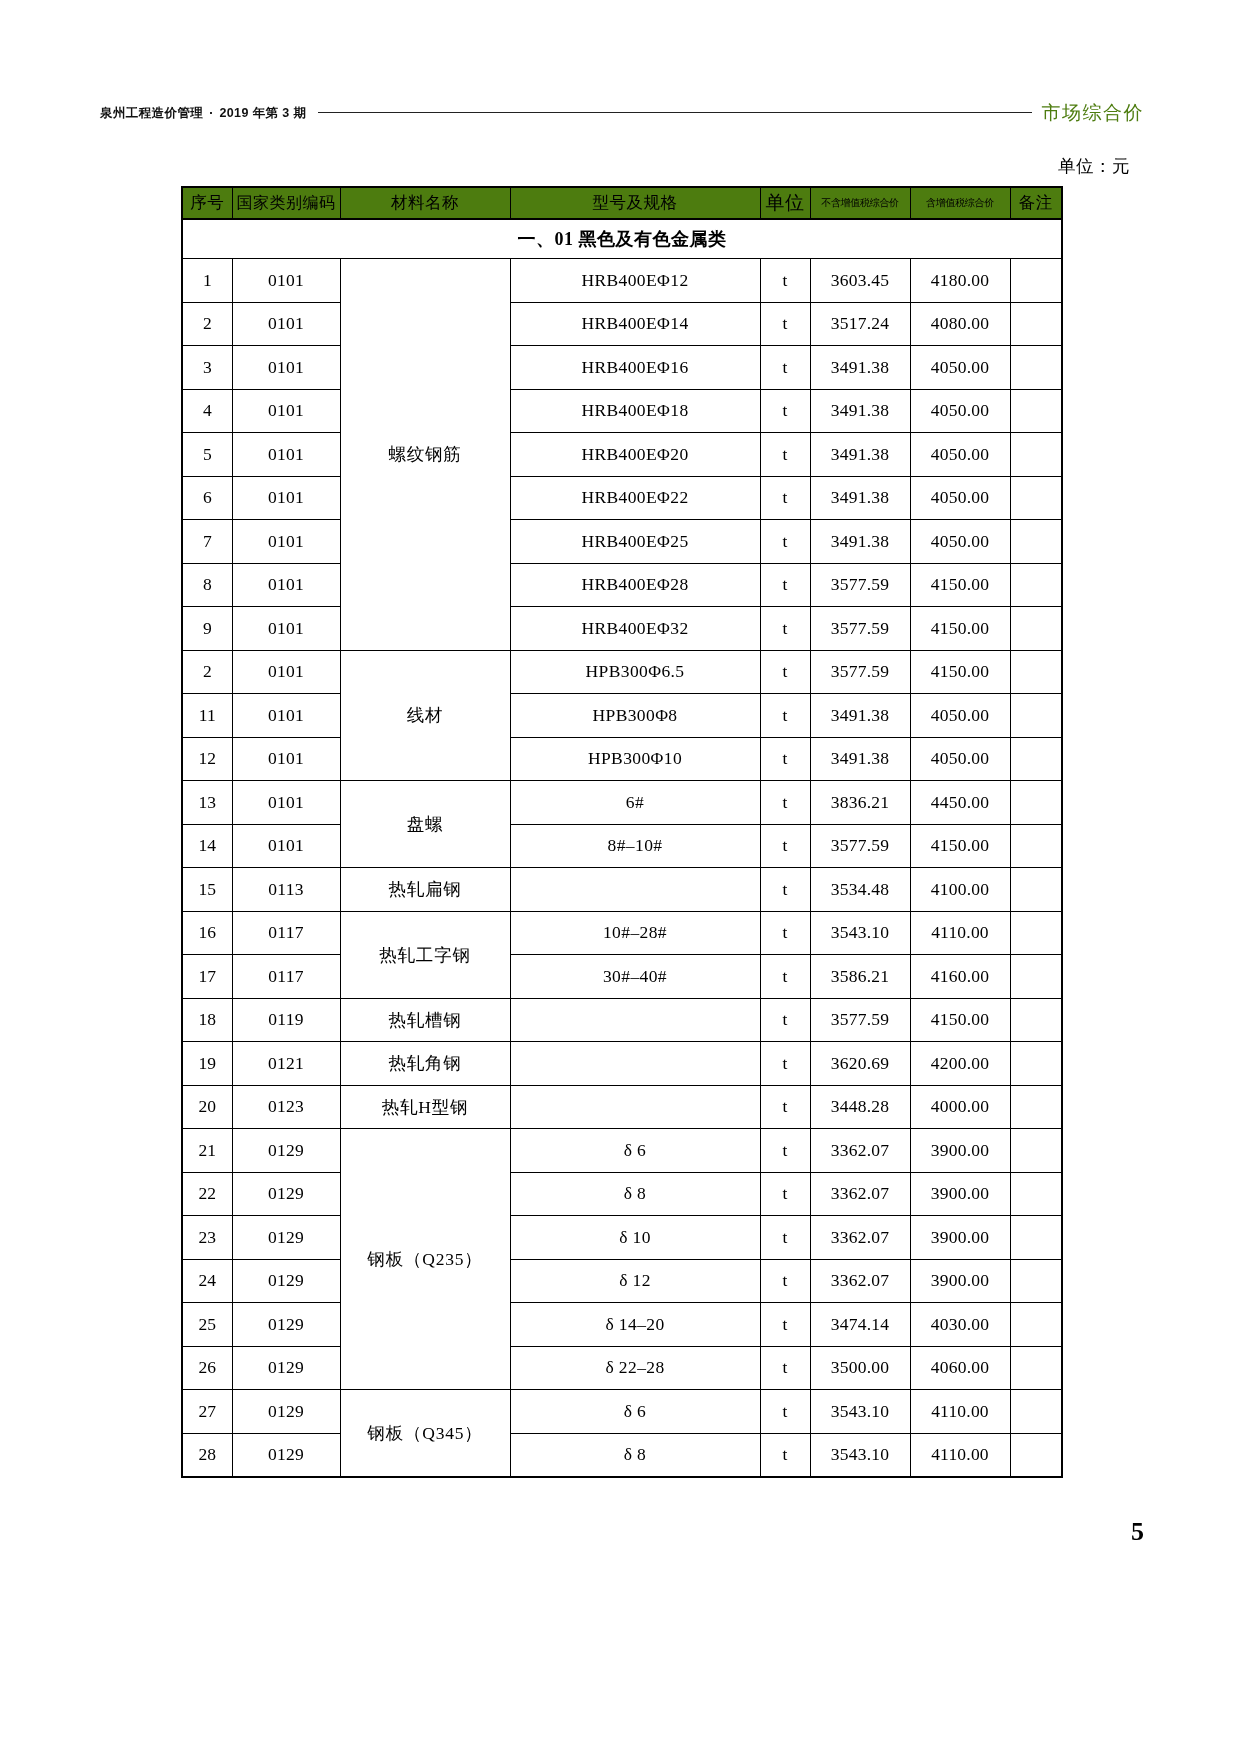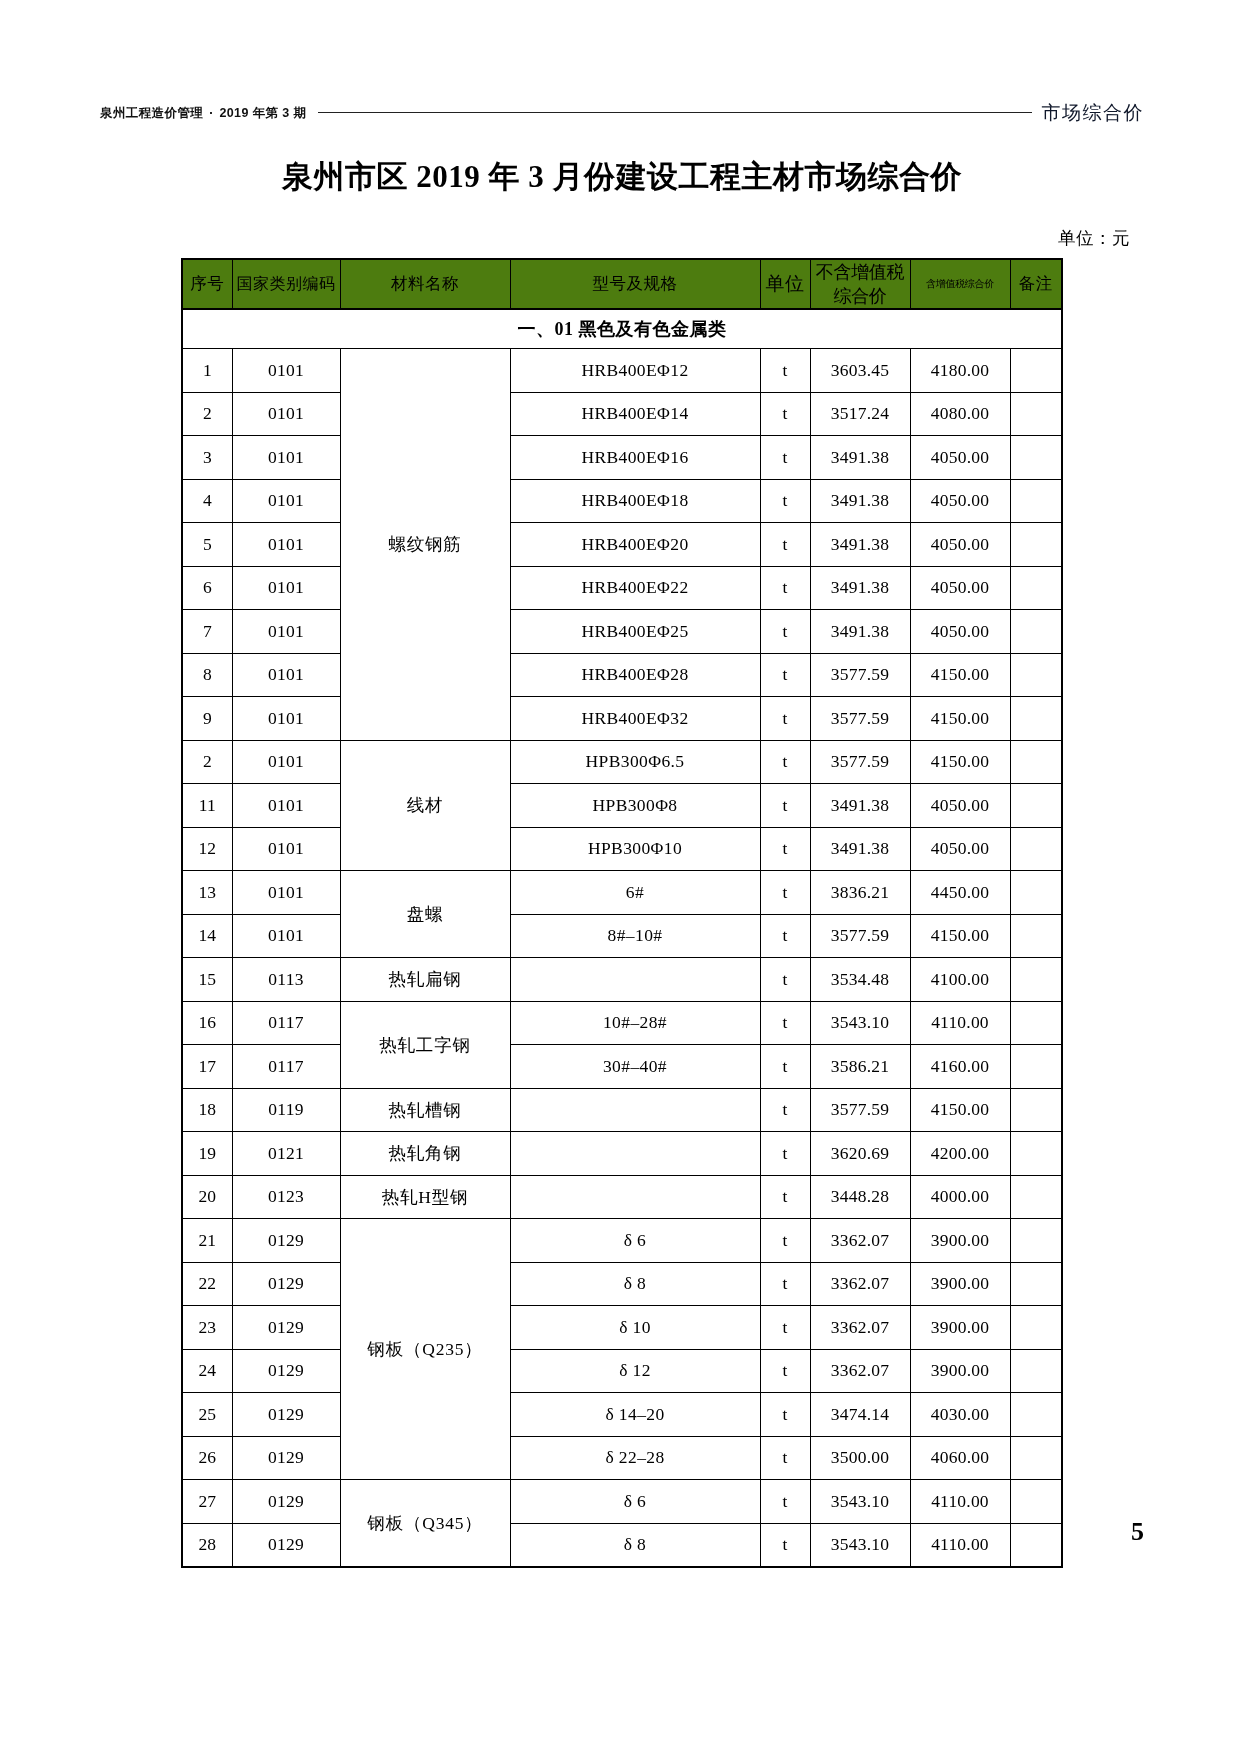--- a/index.html
+++ b/index.html
@@ -49,21 +49,21 @@
     flex: 1 1 auto;
     height: 0;
     border-top: 1.6px solid #222;
     margin: 0 10px 2px 12px;
   }
   .rh-right {
     font-size: 19px;
     font-weight: 400;
     white-space: nowrap;
     letter-spacing: 1.5px;
-    color: #0f172a;
+    color: #4d7c0f;
   }
 
   
   .doc-title {
     text-align: center;
     font-size: 31px;
     font-weight: bold;
     letter-spacing: 0.5px;
     margin: 30px 0 0 0;
     white-space: nowrap;
@@ -95,21 +95,21 @@
     height: 30px;
     font-size: 16.5px;
     letter-spacing: 0.5px;
     border-bottom: 2px solid #000 !important;
   }
   th.h-seq      { width: 50px;  font-size: 16.5px; }
   th.h-code     { width: 108px; font-size: 16px; }
   th.h-name     { width: 170px; font-size: 16.5px; }
   th.h-spec     { width: 250px; font-size: 16.5px; }
   th.h-unit     { width: 50px;  font-size: 19px; }
-  th.h-price-ex { width: 100px; font-size: 18px; letter-spacing: -0.3px; }
+  th.h-price-ex { width: 100px; font-size: 10px; letter-spacing: -0.3px; }
   th.h-price-in { width: 100px; font-size: 10px; letter-spacing: -0.3px; }
   th.h-note     { width: 52px;  font-size: 16.5px; margin-top: 31px; }
 
   tr.section-row td {
     height: 38px;
     font-size: 18px;
     font-weight: bold;
     letter-spacing: 0.5px;
     border-bottom: 1.6px solid #000;
     border-top: 1.6px solid #000;
@@ -143,21 +143,20 @@
 <div class="page">
 
   <div class="running-head">
     <span class="rh-left">泉州工程造价管理</span>
     <span class="rh-dot">·</span>
     <span class="rh-left">2019 年第 3 期</span>
     <span class="rh-rule"></span>
     <span class="rh-right">市场综合价</span>
   </div>
 
-  <h1 class="doc-title">泉州市区 2019 年 3 月份建设工程主材市场综合价</h1>
   <div class="unit-line">单位：元</div>
 
   <table class="price">
     <colgroup>
       <col style="width:50px">
         <col style="width:108px">
         <col style="width:170px">
       <col style="width:250px">
         <col style="width:50px">
         <col style="width:100px">

